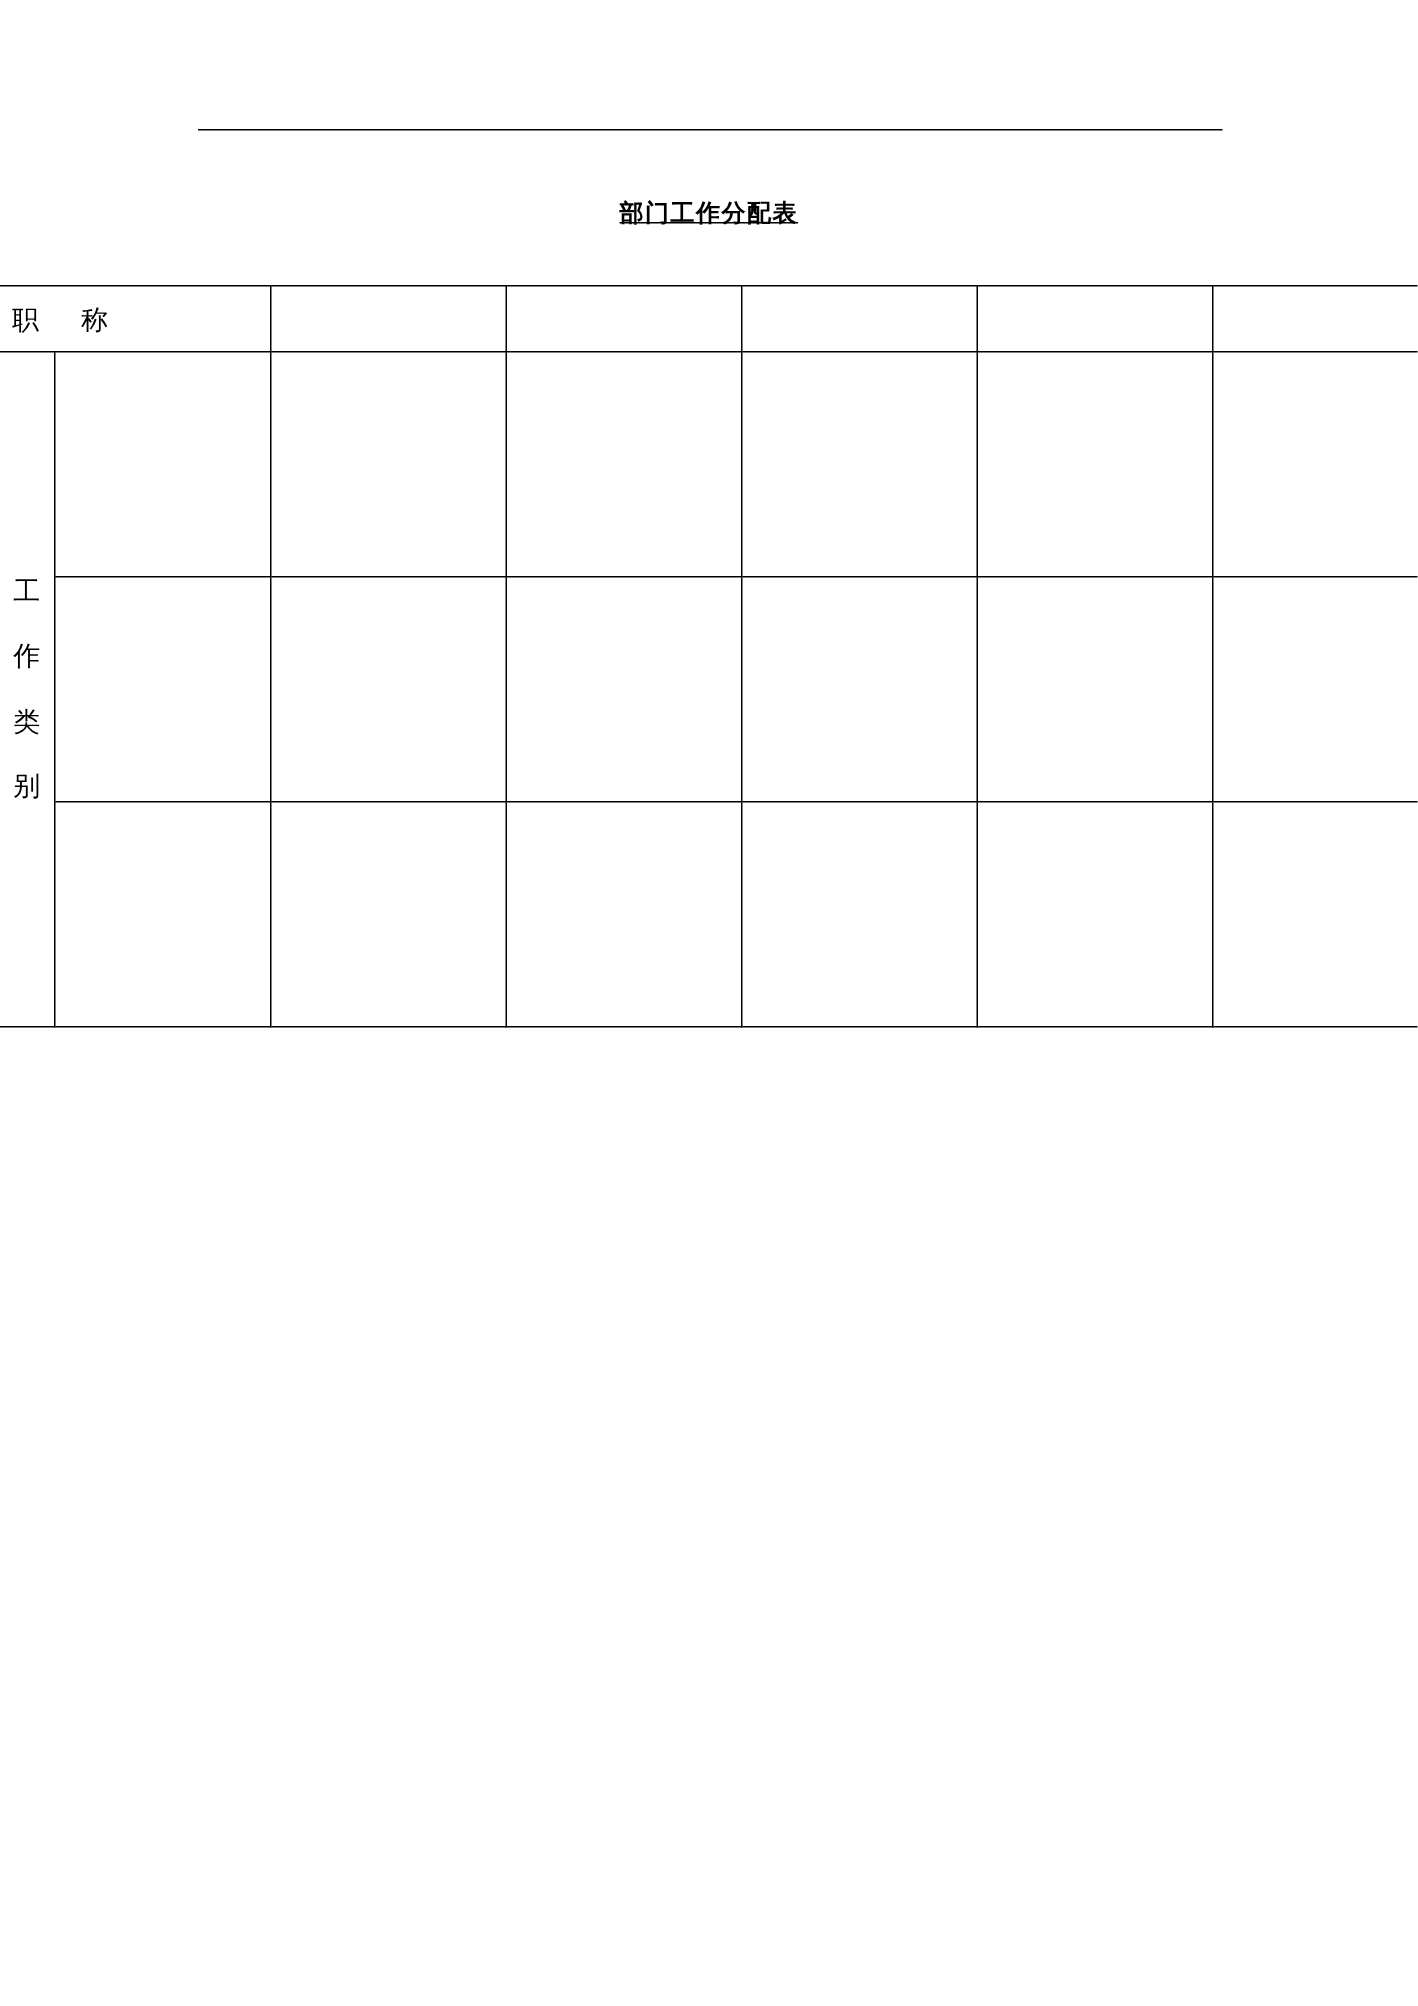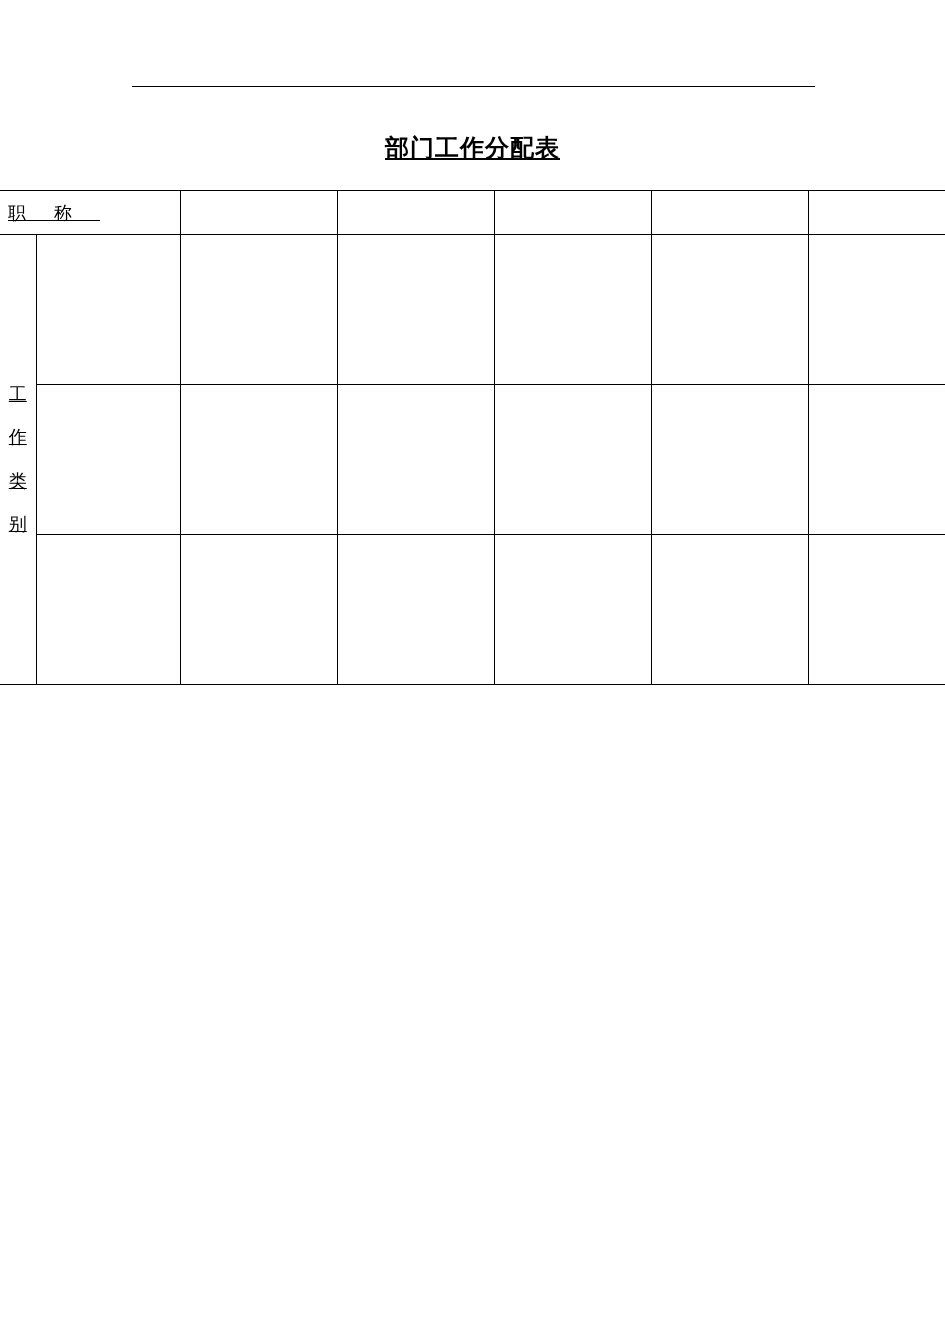--- a/index.html
+++ b/index.html
@@ -21,35 +21,34 @@
       width: 683px;
       height: 1px;
       background: #000;
     }
     .title {
       position: absolute;
       top: 132px;
       left: 0;
       width: 945px;
       text-align: center;
-      font-size: 24px;
+      font-size: 16px;
       font-weight: bold;
       text-decoration: underline;
       letter-spacing: 1px;
     }
     .table-container {
       position: absolute;
       top: 190px;
       left: 0;
       width: 945px;
     }
     table {
       border-collapse: collapse;
       width: 100%;
-      text-decoration: underline;
     }
     td {
       border: 1px solid #000;
       vertical-align: middle;
       padding: 0;
     }
     
     table tr td:first-child {
       border-left: none;
     }

